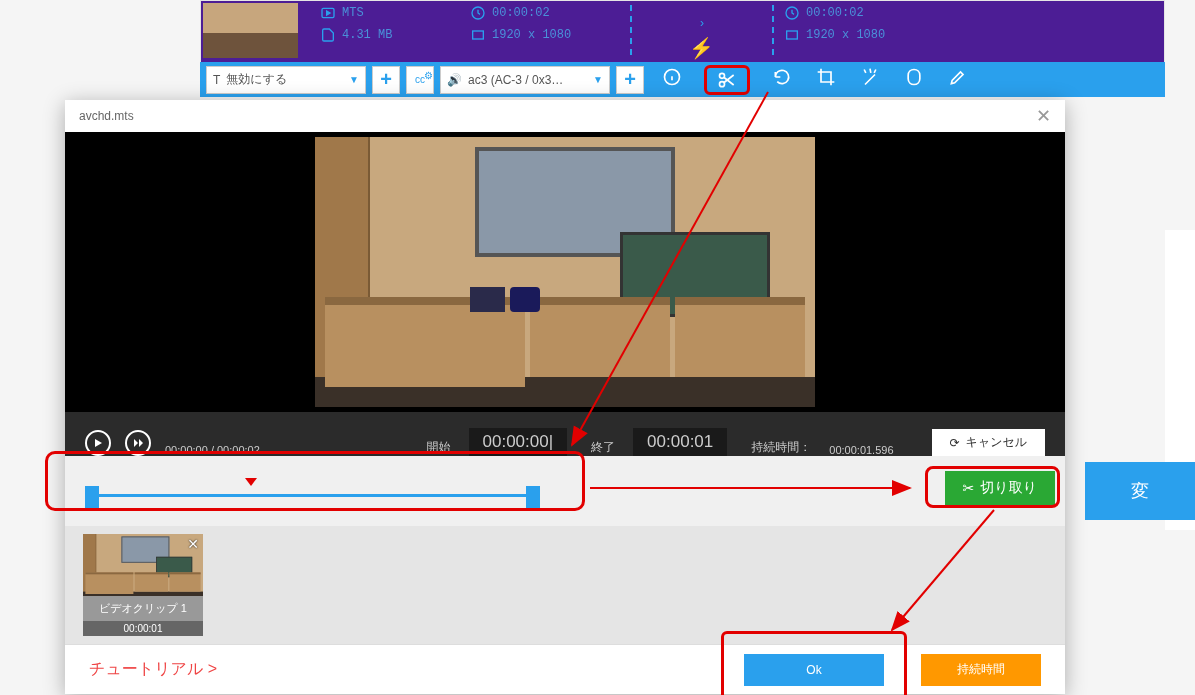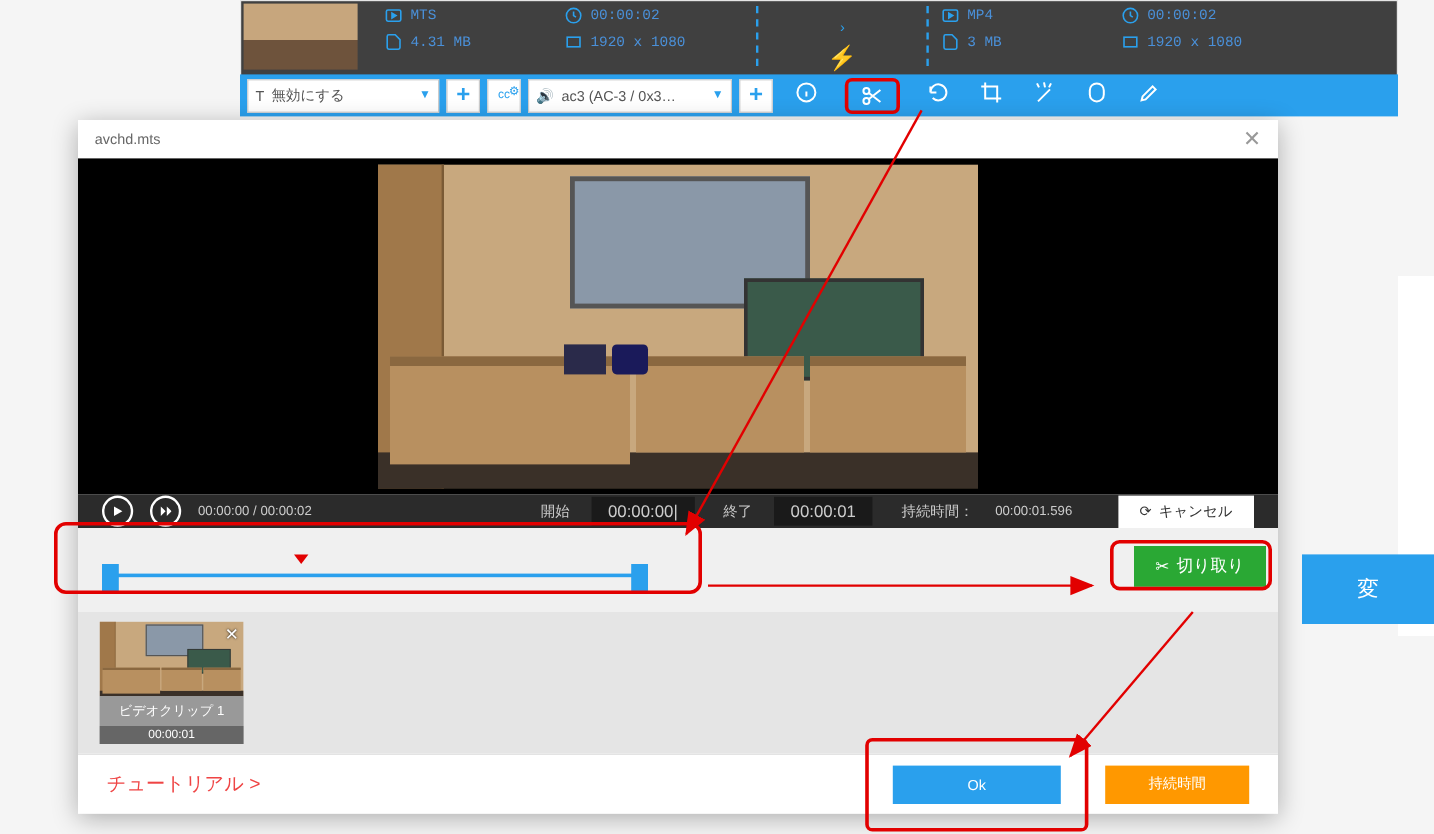--- a/index.html
+++ b/index.html
@@ -1,19 +1,19 @@
 <!DOCTYPE html>
 <html><head>
 <meta charset="utf-8">
 <style>
 * { margin: 0; padding: 0; box-sizing: border-box; font-family: "Segoe UI", Meiryo, sans-serif; }
 body { background: #f5f5f5; width: 1195px; height: 695px; position: relative; overflow: hidden; }
 
 
-.bg-row { position: absolute; top: 0; left: 200px; right: 30px; height: 76px; background: #404040; border: 1px solid #e5e5e5; display: flex; }
+.bg-row { position: absolute; top: 0; left: 200px; right: 30px; height: 76px; background: #4c1d95; border: 1px solid #e5e5e5; display: flex; }
 .thumb-small { width: 95px; height: 55px; background: linear-gradient(#c7a67d 55%, #6e533c 55%); margin: 2px; }
 .file-cols { flex: 1; display: flex; padding: 4px 20px; font-size: 12px; color: #2aa0ed; }
 .fcol { display: flex; flex-direction: column; gap: 6px; }
 .fc1 { width: 150px; } .fc2 { width: 150px; } .fc3 { width: 120px; justify-content: center; align-items: center; }
 .fc4 { width: 150px; } .fc5 { width: 150px; }
 .fitem { display: flex; align-items: center; gap: 6px; }
 .fico { width: 16px; height: 16px; display: inline-flex; align-items: center; justify-content: center; }
 .fval { color: #4a90d9; font-family: "Courier New", monospace; }
 .bolt { color: #ff9800; font-size: 20px; }
 .dashed-sep { width: 1px; height: 50px; border-left: 2px dashed #2aa0ed; margin: 0 10px; }
@@ -43,27 +43,27 @@
 .door { position: absolute; left: 0; top: 0; width: 55px; height: 100%; background: #a0784a; border-right: 2px solid #7a5a35; }
 .screen { position: absolute; left: 160px; top: 10px; width: 200px; height: 110px; background: #8a98a8; border: 4px solid #555; }
 .board { position: absolute; right: 45px; top: 95px; width: 150px; height: 85px; background: #3a5a4a; border: 3px solid #333; }
 .desk1 { position: absolute; left: 10px; bottom: 20px; width: 200px; height: 90px; background: #b89060; border-top: 8px solid #8a6840; }
 .desk2 { position: absolute; left: 215px; bottom: 30px; width: 140px; height: 80px; background: #b89060; border-top: 8px solid #8a6840; }
 .desk3 { position: absolute; right: 10px; bottom: 30px; width: 130px; height: 80px; background: #b89060; border-top: 8px solid #8a6840; }
 .floor { position: absolute; bottom: 0; left: 0; right: 0; height: 30px; background: #3a3028; }
 .laptop { position: absolute; left: 155px; bottom: 95px; width: 35px; height: 25px; background: #2a2a4a; }
 .bag { position: absolute; left: 195px; bottom: 95px; width: 30px; height: 25px; background: #1a1a5a; border-radius: 4px; }
 
-.ctrl-bar { height: 28px; background: #2b2b2b; display: flex; align-items: center; padding: 0 20px; gap: 14px; color: #fff; font-size: 12px; }
+.ctrl-bar { height: 44px; background: #2b2b2b; display: flex; align-items: flex-end; padding: 0 20px; gap: 14px; color: #fff; font-size: 12px; }
 .play-btn { width: 26px; height: 26px; border: 2px solid #fff; border-radius: 50%; display: flex; align-items: center; justify-content: center; }
 .play-btn svg { width: 10px; height: 10px; fill: #fff; }
 .time-txt { color: #ccc; font-size: 11px; }
 .ctrl-spacer { flex: 1; }
 .lbl { color: #ccc; font-size: 12px; margin-right: 4px; }
-.tbox { background: #1a1a1a; padding: 4px 14px; color: #ccc; font-size: 14px; margin-right: 10px; }
+.tbox { background: #1a1a1a; padding: 4px 14px; color: #ccc; font-size: 17px; margin-right: 10px; }
 .reset-btn { background: #fff; color: #333; padding: 5px 18px; font-size: 12px; display: flex; align-items: center; gap: 6px; }
 
 .timeline-area { height: 70px; background: #f0f0f0; position: relative; padding: 10px 20px 0; display: flex; align-items: center; }
 .tl-outline { position: absolute; left: -20px; top: -5px; width: 540px; height: 60px; border: 3px solid #e20000; border-radius: 10px; z-index: 2; pointer-events: none; }
 .tl-track { position: relative; width: 455px; height: 40px; margin-left: 0; }
 .tl-bar { position: absolute; top: 18px; left: 6px; right: 6px; height: 3px; background: #2aa0ed; }
 .tl-handle { position: absolute; top: 10px; width: 14px; height: 24px; background: #2aa0ed; }
 .tl-handle.l2 { left:0; }
 .tl-handle.r2 { right:0; }
 .tl-marker { position: absolute; top: 2px; left: 160px; width: 0; height: 0; border-left: 6px solid transparent; border-right: 6px solid transparent; border-top: 8px solid #e20000; }
@@ -134,39 +134,20 @@
           </span>
           <span class="fval">1920 x 1080</span>
         </div>
     </div>
     <div class="dashed-sep"></div>
     <div class="fcol fc3">
       <span class="arrow-r">›</span>
       <span class="bolt">⚡</span>
     </div>
     <div class="dashed-sep"></div>
-    <div class="fcol fc4">
-      <div class="fitem">
-          <span class="fico">
-            <svg viewBox="0 0 24 24" stroke="#2aa0ed" fill="none" stroke-width="2">
-              <rect x="3" y="5" width="18" height="14" rx="2"></rect>
-              <path d="M10 9l5 3-5 3z" fill="#2aa0ed"></path>
-            </svg>
-          </span>
-          <span class="fval">MP4</span>
-        </div>
-      <div class="fitem">
-          <span class="fico">
-            <svg viewBox="0 0 24 24" stroke="#2aa0ed" fill="none" stroke-width="2">
-              <path d="M14 3H6a2 2 0 00-2 2v14a2 2 0 002 2h12a2 2 0 002-2V9l-6-6z"></path>
-            </svg>
-          </span>
-          <span class="fval">3 MB</span>
-        </div>
-    </div>
     <div class="fcol fc5">
       <div class="fitem">
           <span class="fico">
             <svg viewBox="0 0 24 24" stroke="#2aa0ed" fill="none" stroke-width="2">
               <circle cx="12" cy="12" r="9"></circle>
               <path d="M12 7v5l3 2"></path>
             </svg>
           </span>
           <span class="fval">00:00:02</span>
         </div>

